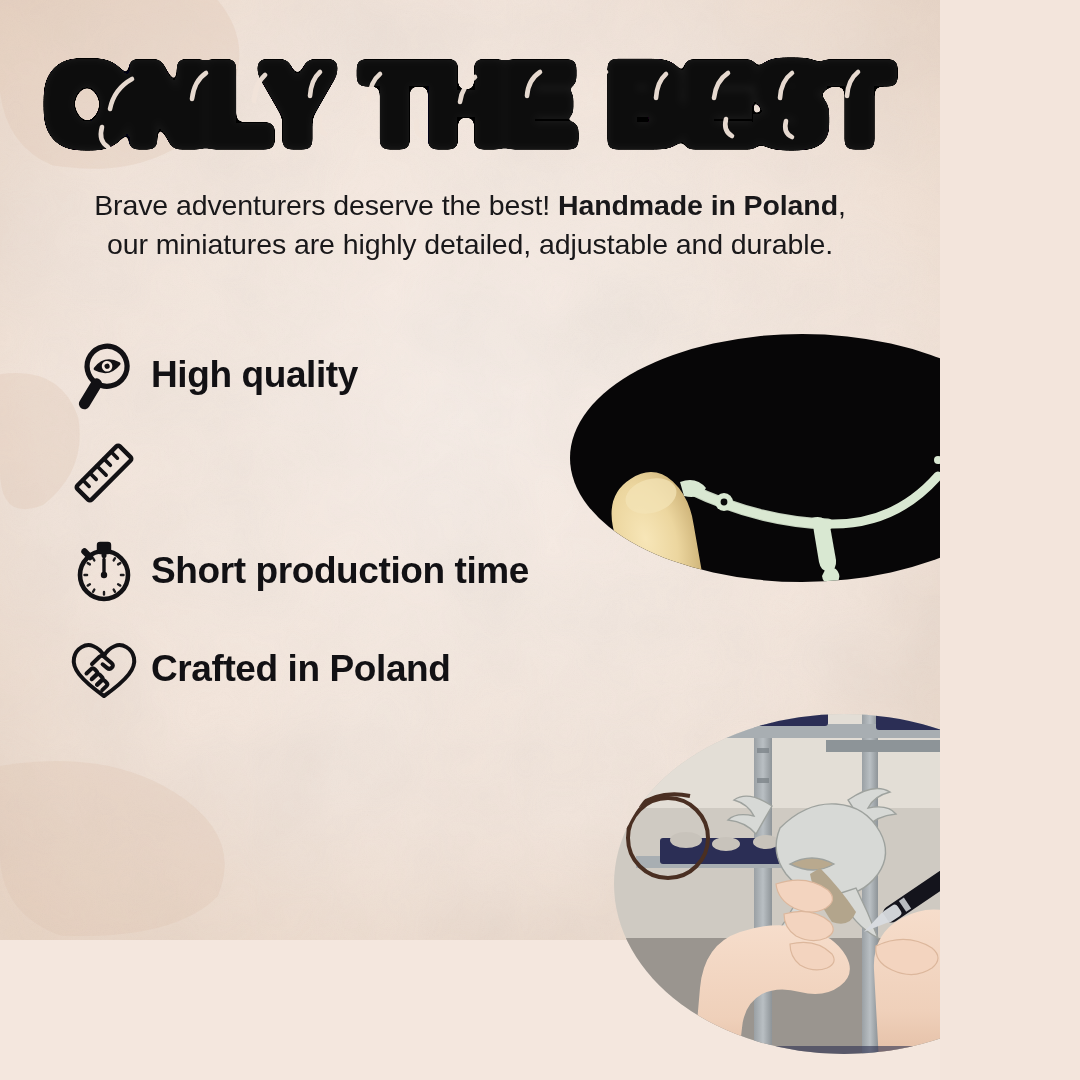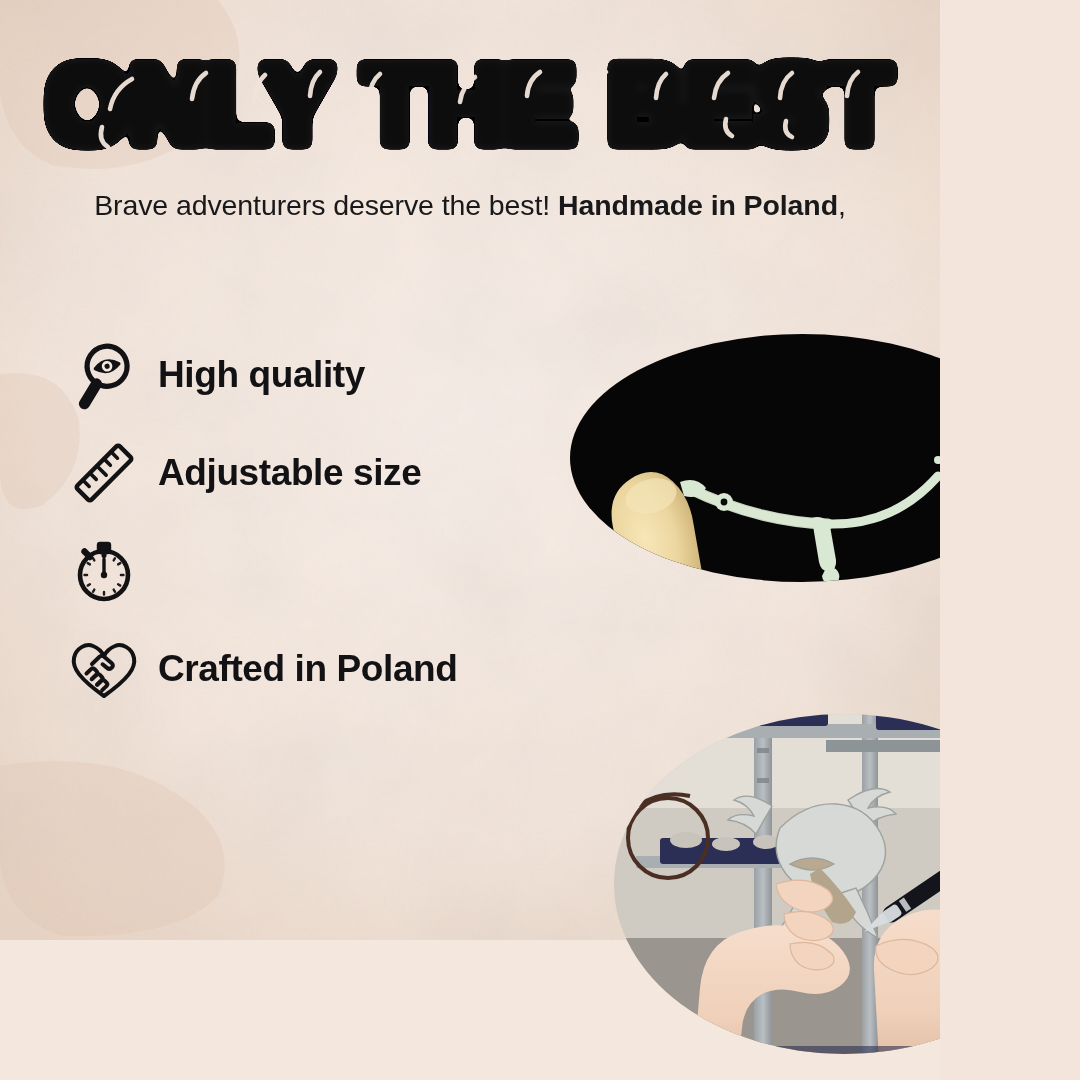--- a/index.html
+++ b/index.html
@@ -37,21 +37,21 @@
     position:relative;height:98px;display:flex;align-items:center;
   }
   .ficon{
     width:76px;min-width:76px;height:76px;
     display:flex;align-items:center;justify-content:center;
   }
   .ficon svg{display:block;}
   .flabel{
     font-size:37px;font-weight:700;color:#121114;
     letter-spacing:-0.4px;white-space:nowrap;
-    margin-left:16px;
+    margin-left:9px;
   }
 
   
   .photo{position:absolute;overflow:hidden;}
 
   
   #photo-top{
     left:520px;top:300px;width:560px;height:330px;
   }
   #photo-bottom{
@@ -131,20 +131,21 @@
         <path d="M706,80 q-3,12 6,17"></path>
         <path d="M772,34 q-11,8 -12,25"></path>
         <path d="M766,82 q-3,12 6,16"></path>
         <path d="M838,33 q-10,8 -11,24"></path>
       </g>
     </svg>
   </div>
 
   <div class="subtitle">
     <span><span>Brave adventurers deserve the best! </span><b>Handmade in Poland</b><span>,</span></span><br>
+    <span>our miniatures are highly detailed, adjustable and durable.</span>
   </div>
 
   <div class="features">
 
     <div class="frow">
       <span class="ficon">
         <svg width="72" height="72" viewBox="0 0 72 72" fill="none" stroke="#121114" stroke-width="5.2" stroke-linecap="round" stroke-linejoin="round">
           <g transform="rotate(-12 36 32)">
             <circle cx="40" cy="28" r="20"></circle>
             <path d="M26,43 L10,60" stroke-width="11"></path>
@@ -160,40 +161,40 @@
 
     <div class="frow">
       <span class="ficon">
         <svg width="72" height="72" viewBox="0 0 72 72" fill="none" stroke="#121114" stroke-width="4.4" stroke-linecap="round" stroke-linejoin="round">
           <g transform="rotate(45 36 36)">
             <rect x="26" y="6" width="20" height="60" rx="2.4"></rect>
             <path d="M26,16 h9 M26,26 h9 M26,36 h13 M26,46 h9 M26,56 h9" stroke-width="3.6"></path>
           </g>
         </svg>
       </span>
-      <span class="flabel">Adjustable size</span>
     </div>
 
 
     <div class="frow">
       <span class="ficon">
         <svg width="72" height="72" viewBox="0 0 72 72" fill="none" stroke="#121114" stroke-width="4.6" stroke-linecap="round" stroke-linejoin="round">
           <circle cx="36" cy="40" r="24"></circle>
           <rect x="30.5" y="8.5" width="11" height="9" rx="1.6" fill="#121114" stroke-width="3.4"></rect>
           <path d="M36,17.5 v3" stroke-width="5"></path>
           <path d="M16.5,16.5 l5.5,5.5" stroke-width="6.4"></path>
           <path d="M36,40 V24.5" stroke-width="3.4"></path>
           <circle cx="36" cy="40" r="3.2" fill="#121114" stroke="none"></circle>
           <g stroke-width="2.4" opacity="0.95">
             <path d="M36,20.5 v2.6 M36,56.9 v2.6 M16.5,40 h2.6 M52.9,40 h2.6"></path>
             <path d="M25.0,23.2 l1.3,2.2 M45.7,54.6 l1.3,2.2 M19.7,50.6 l2.2,-1.3 M50.1,29.4 l2.2,-1.3"></path>
             <path d="M47.0,23.2 l-1.3,2.2 M26.3,54.6 l-1.3,2.2 M52.3,50.6 l-2.2,-1.3 M21.9,29.4 l-2.2,-1.3"></path>
           </g>
         </svg>
       </span>
+      <span class="flabel">Short production time</span>
     </div>
 
     <div class="frow">
       <span class="ficon">
         <svg width="72" height="72" viewBox="0 0 72 72" fill="none" stroke="#121114" stroke-width="4.0" stroke-linecap="round" stroke-linejoin="round">
           <path d="M36,63 C12,46 4,35 6,25 C8,15 18,10 25,13 C30,15 34,19 36,23
                    C38,19 42,15 47,13 C54,10 64,15 66,25 C68,35 60,46 36,63 Z"></path>
           <path d="M24,31 l7.5,-7.2 q2.2,-2.1 4.6,-0.1 l7.4,6.4 q2.6,2.2 0.3,4.6
                    q-2.2,2.3 -4.8,0.2 l-4.4,-3.6"></path>
           <path d="M18.5,40.5 l4.6,-4.4 q1.8,-1.7 3.5,0.1 l1.9,2.0 q1.7,1.8 -0.1,3.5 l-4.6,4.4"></path>

